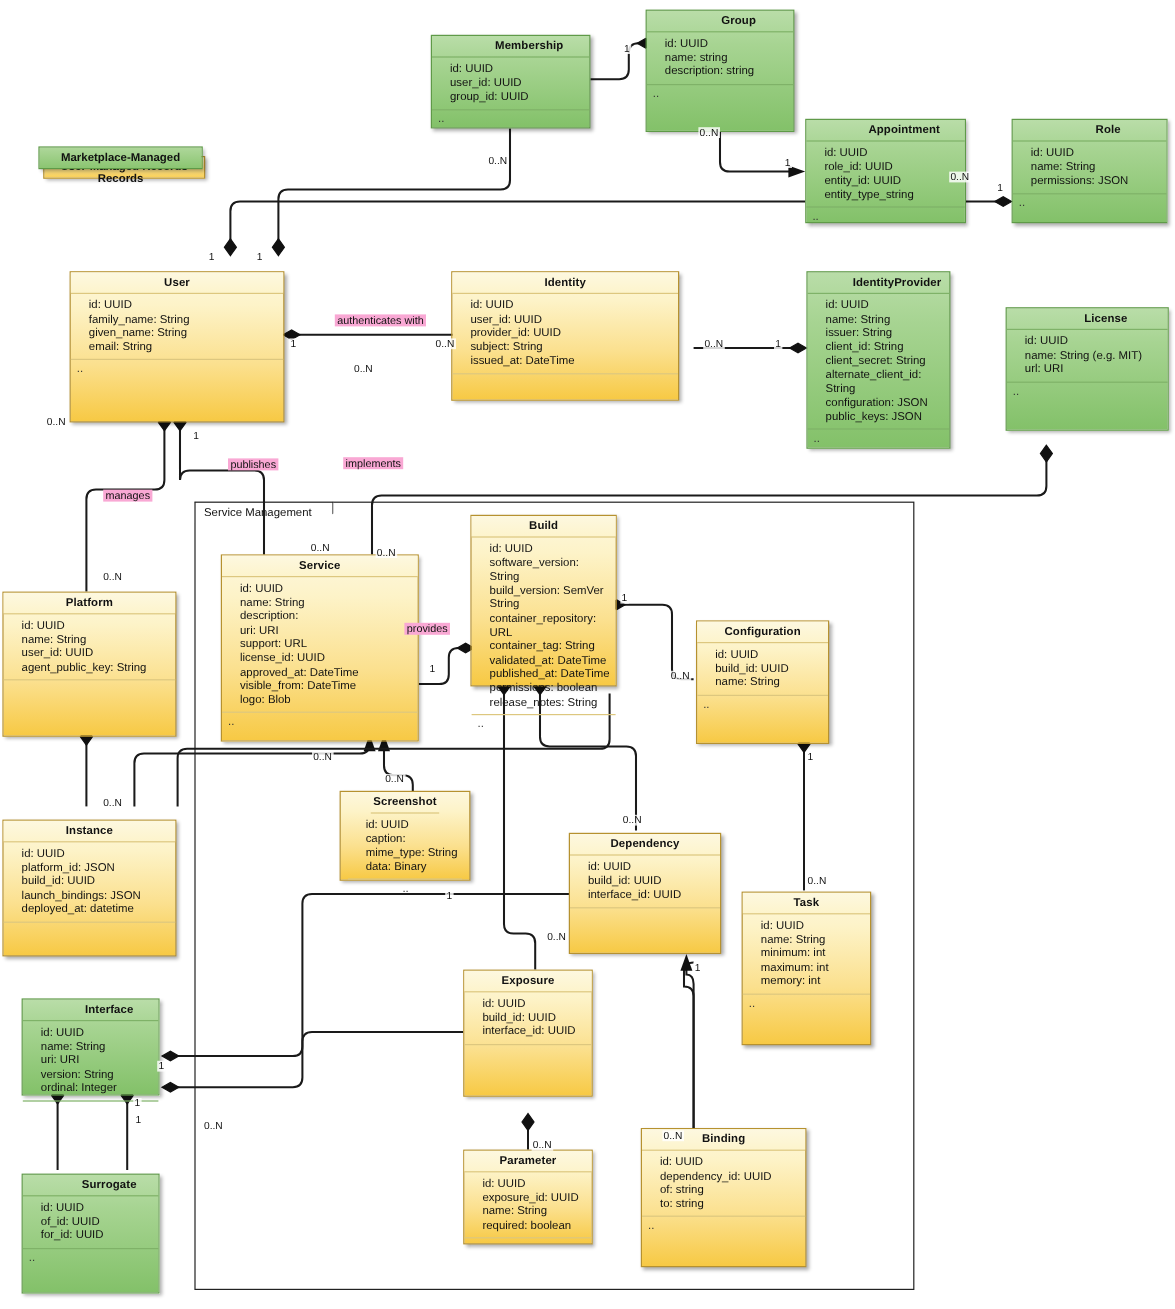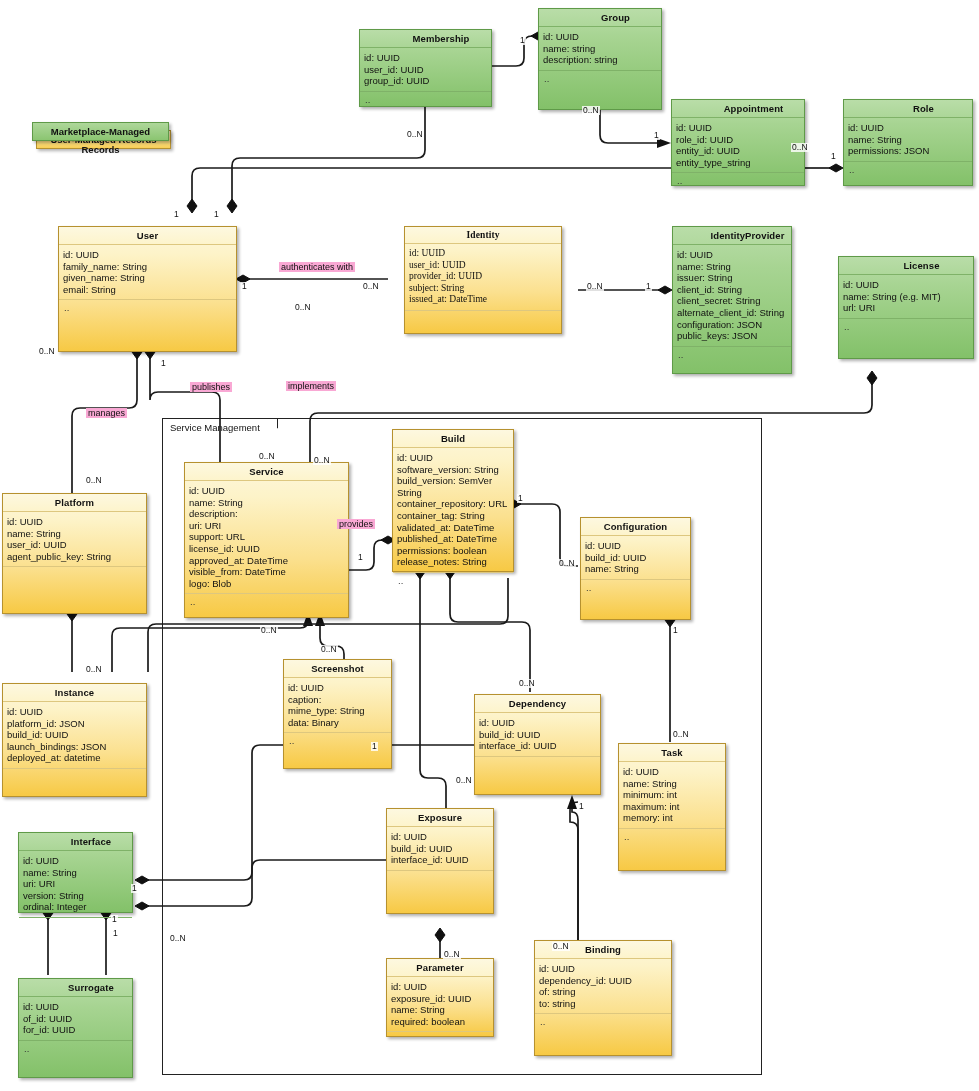--- a/index.html
+++ b/index.html
@@ -28,21 +28,21 @@
     font-size:9.5px;
     color:#111;
     padding:3px 2px 3px;
     border-bottom:1px solid rgba(140,120,60,.55);
     letter-spacing:.1px;
   }
   .entity .attrs{
     font-size:9.5px;
     color:#111;
     line-height:11.6px;
-    padding:4px 4px 4px 4px;
+    padding:4px 4px 4px 15px;
     border-bottom:1px solid rgba(140,120,60,.55);
     flex:0 0 auto;
   }
   .entity .ops{
     font-size:9.5px;
     color:#333;
     line-height:11px;
     padding:2px 4px 4px 5px;
     flex:1 1 auto;
   }
@@ -271,21 +271,21 @@
     <div class="hdr">User</div>
     <div class="attrs">
       <div>id: UUID</div>
       <div>family_name: String</div>
       <div>given_name: String</div>
       <div>email: String</div>
     </div>
     <div class="ops">..</div>
   </div>
 
-  <div class="entity yellow" style="left:404px;top:226px;width:158px;height:108px;font-family:Liberation Serif, serif;">
+  <div class="entity yellow" style="left:376px;top:226px;width:190px;height:108px;">
     <div class="hdr">Identity</div>
     <div class="attrs">
       <div>id: UUID</div>
       <div>user_id: UUID</div>
       <div>provider_id: UUID</div>
       <div>subject: String</div>
       <div>issued_at: DateTime</div>
     </div>
     <div class="ops"></div>
   </div>
@@ -373,21 +373,21 @@
     <div class="attrs">
       <div>id: UUID</div>
       <div>platform_id: JSON</div>
       <div>build_id: UUID</div>
       <div>launch_bindings: JSON</div>
       <div>deployed_at: datetime</div>
     </div>
     <div class="ops"></div>
   </div>
 
-  <div class="entity yellow" style="left:283px;top:659px;width:109px;height:110px;">
+  <div class="entity yellow" style="left:283px;top:659px;width:109px;height:75px;align-items:center;">
     <div class="hdr">Screenshot</div>
     <div class="attrs">
       <div>id: UUID</div>
       <div>caption:</div>
       <div>mime_type: String</div>
       <div>data: Binary</div>
     </div>
     <div class="ops">..</div>
   </div>
 

